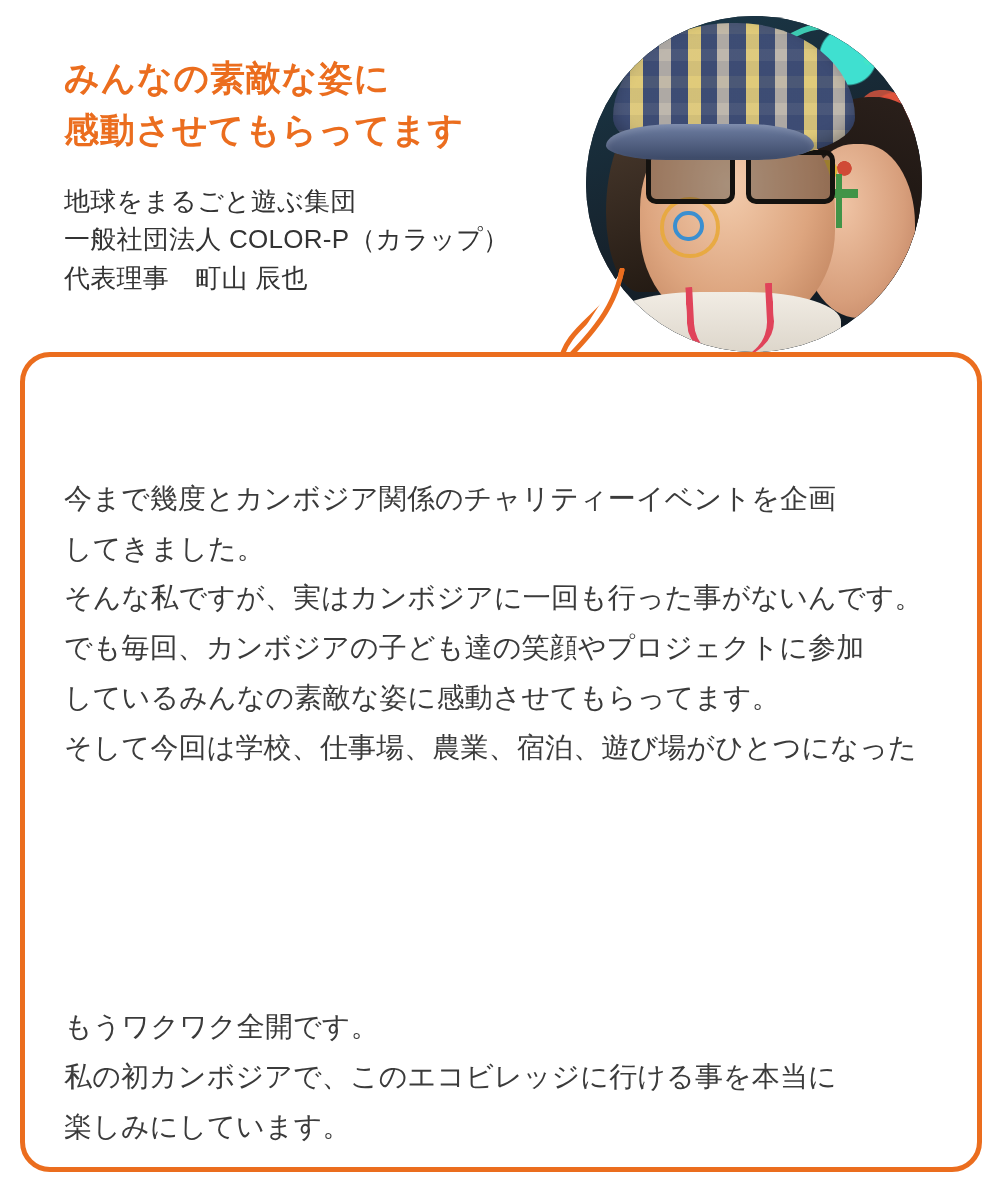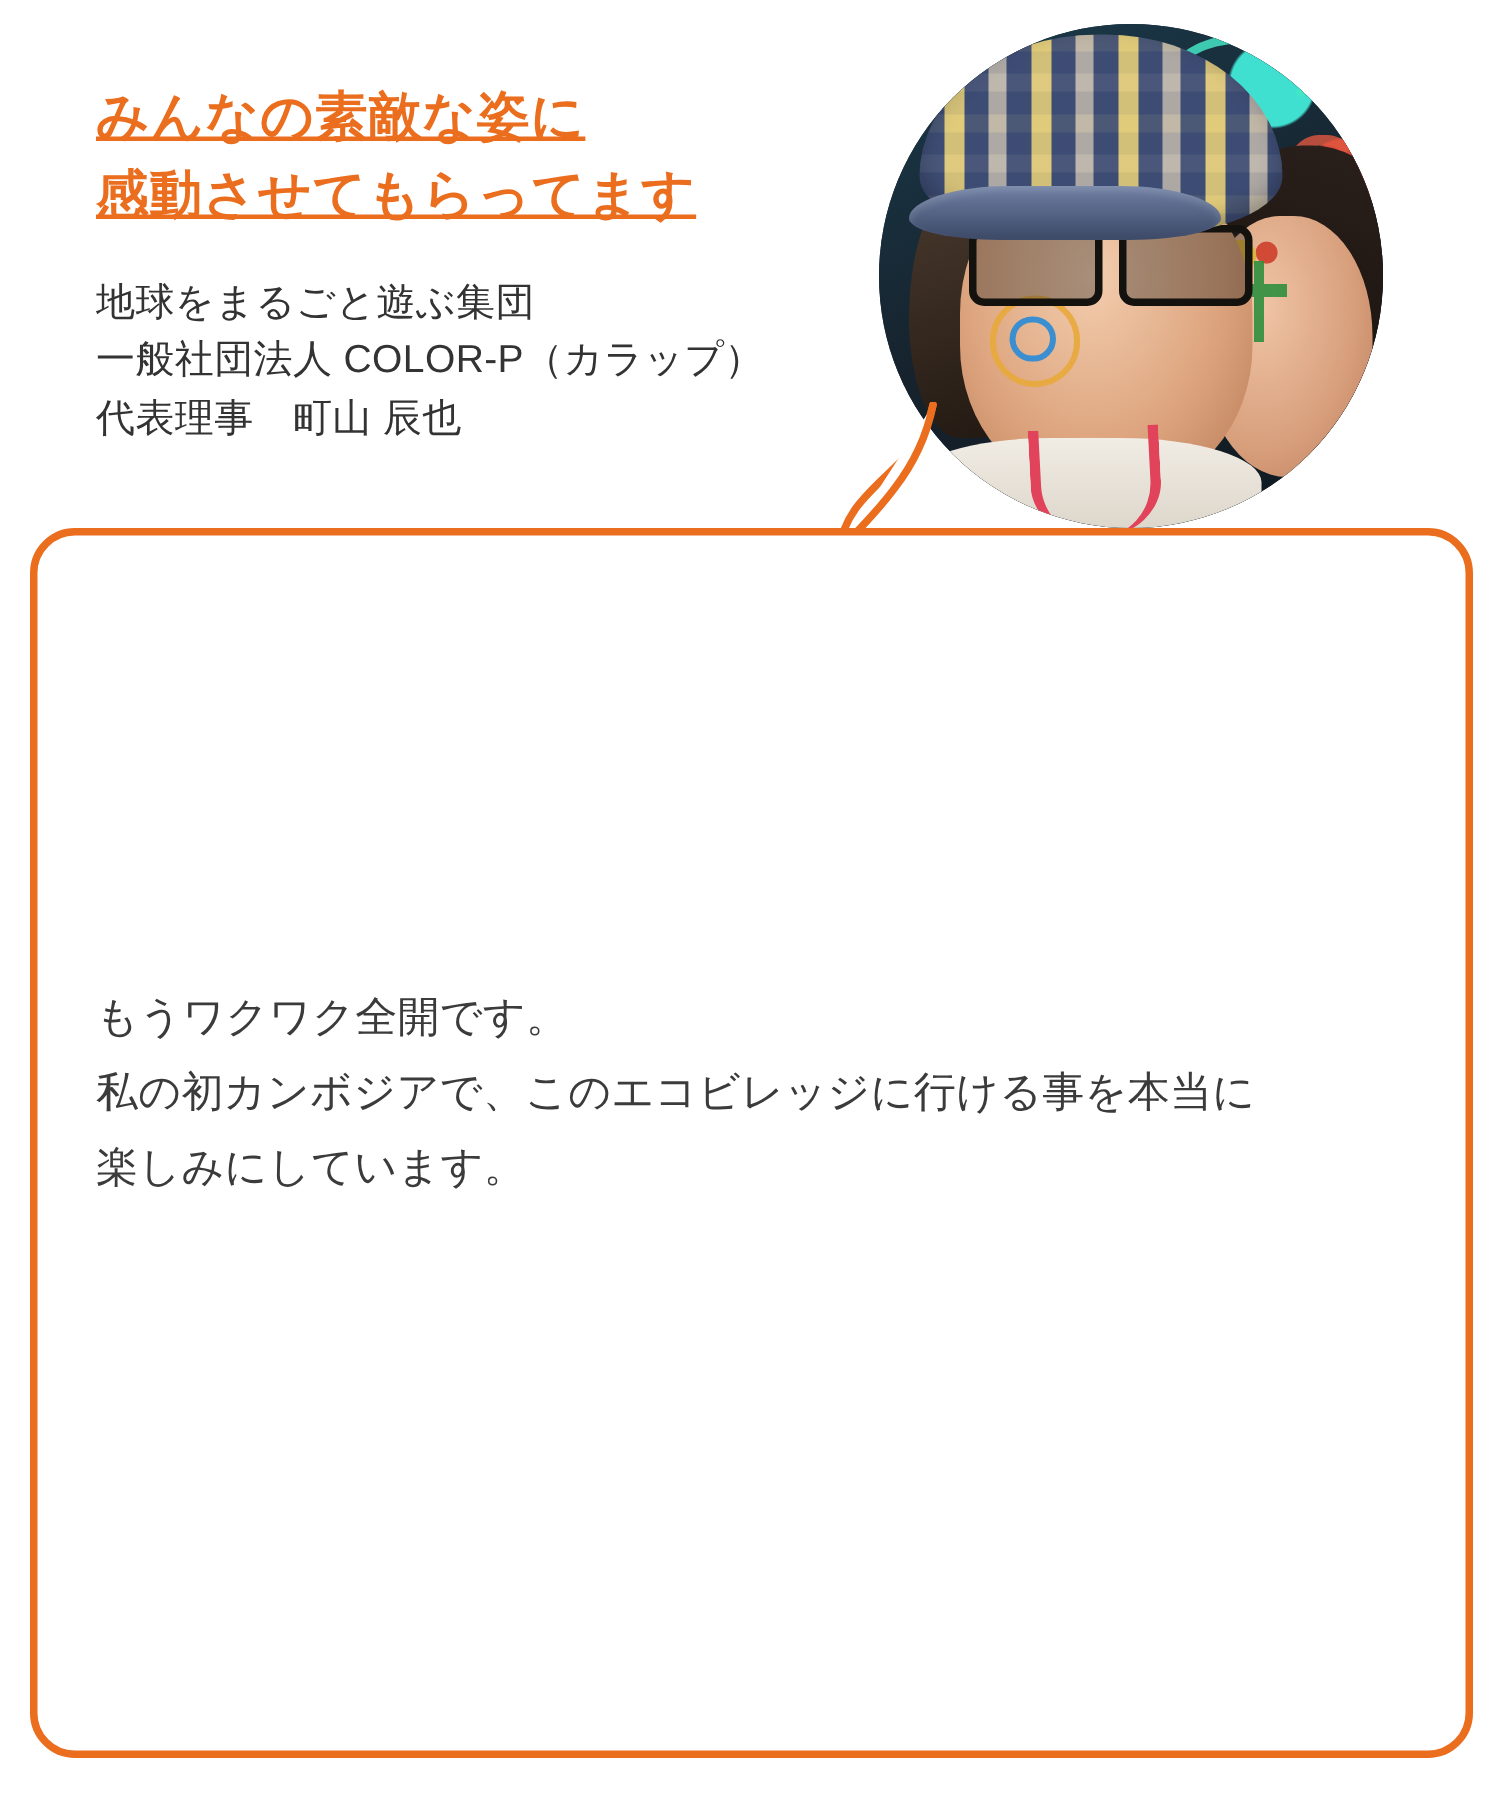--- a/index.html
+++ b/index.html
@@ -30,21 +30,20 @@
     position: absolute;
     left: 64px;
     top: 52px;
     width: 560px;
     color: #eb6d1e;
     font-size: 35px;
     font-weight: bold;
     line-height: 1.48;
     letter-spacing: 0.02em;
     white-space: pre-line;
-    text-decoration: underline;
   }
 
   .byline {
     position: absolute;
     left: 64px;
     top: 182px;
     width: 570px;
     color: #333333;
     font-size: 26px;
     line-height: 1.48;
@@ -314,20 +313,26 @@
   <svg width="90" height="100" viewBox="0 0 90 100" fill="none" aria-hidden="true">
     <path d="M12 98 C14 70 40 54 58 34 C66 24 72 12 74 2" stroke="#eb6d1e" stroke-width="5" stroke-linecap="round" fill="none"></path>
     <path d="M74 2 C70 22 62 40 48 58 C36 74 24 86 12 98 Z" fill="#ffffff"></path>
     <path d="M74 2 C70 22 62 40 48 58 C36 74 24 86 12 98" stroke="#eb6d1e" stroke-width="5" stroke-linecap="round" fill="none"></path>
   </svg>
 </div>
 
 <div class="bubble"></div>
 
 <div class="body-text">
+  <p class="para">今まで幾度とカンボジア関係のチャリティーイベントを企画
+してきました。
+そんな私ですが、実はカンボジアに一回も行った事がないんです。
+でも毎回、カンボジアの子ども達の笑顔やプロジェクトに参加
+しているみんなの素敵な姿に感動させてもらってます。
+そして今回は学校、仕事場、農業、宿泊、遊び場がひとつになった</p>
   <div class="spacer"></div>
   <div class="spacer"></div>
   <p class="para">もうワクワク全開です。
 私の初カンボジアで、このエコビレッジに行ける事を本当に
 楽しみにしています。</p>
   
   
 </div>
 
 </body></html>

